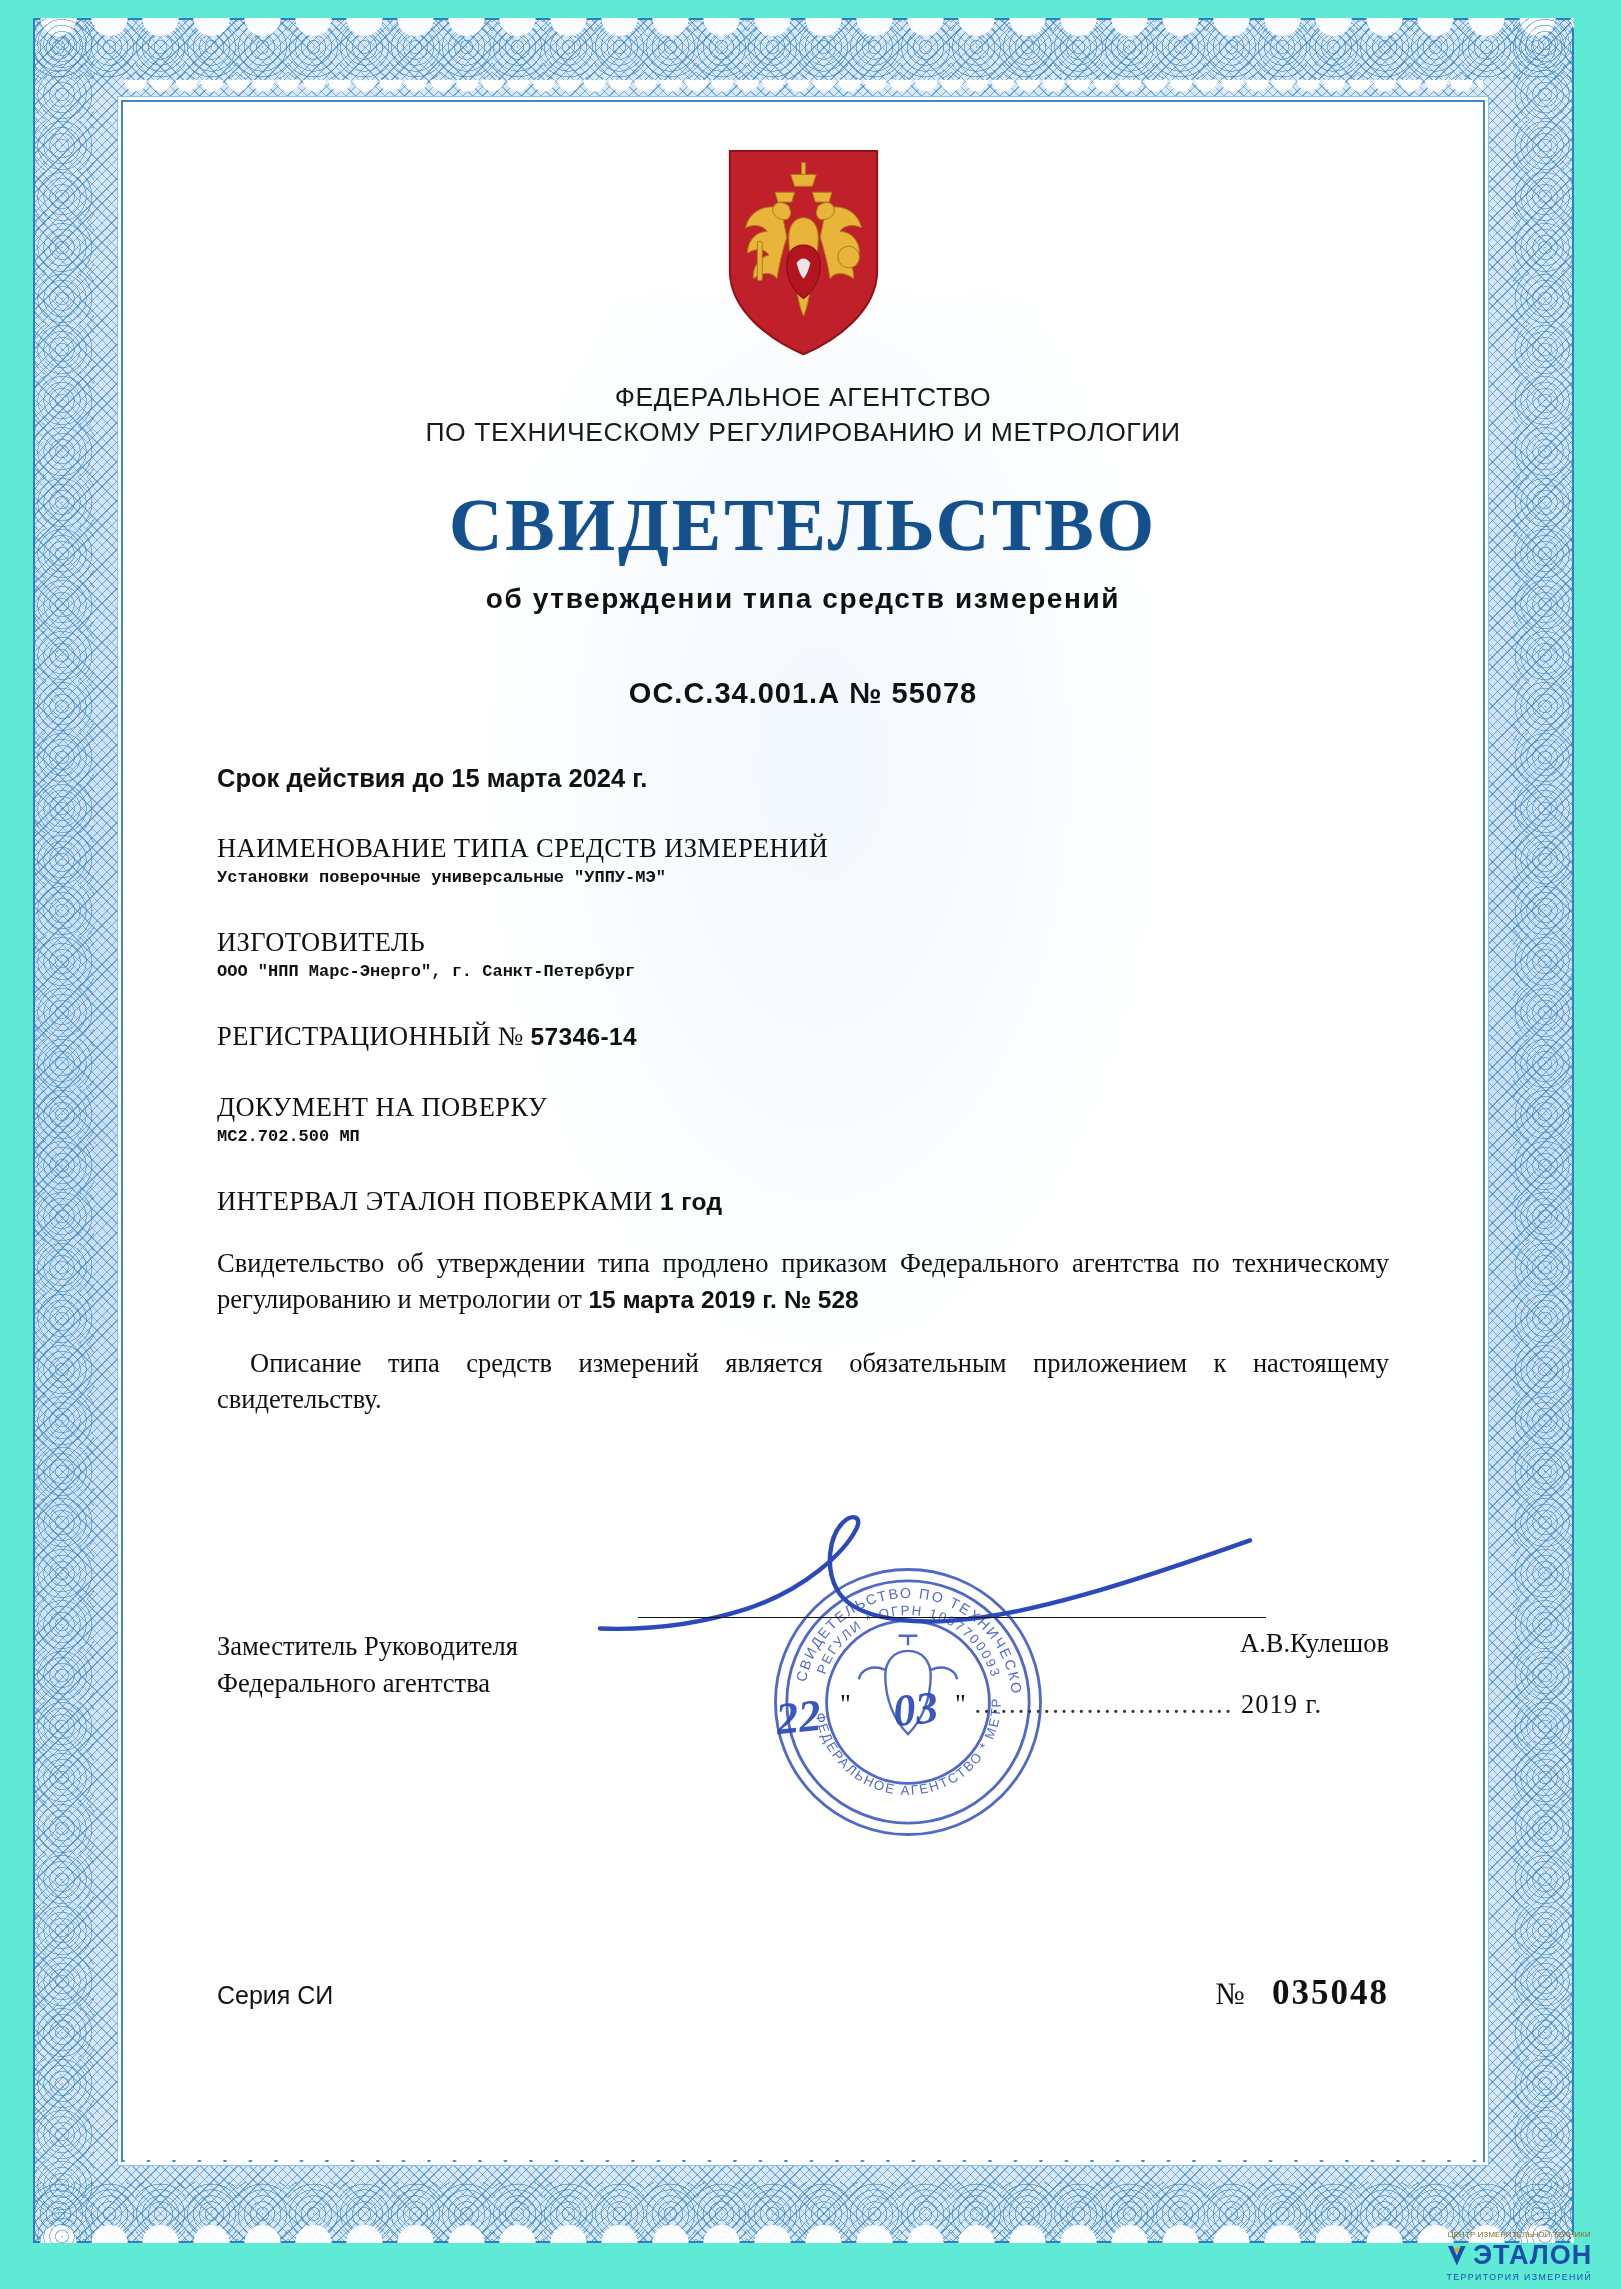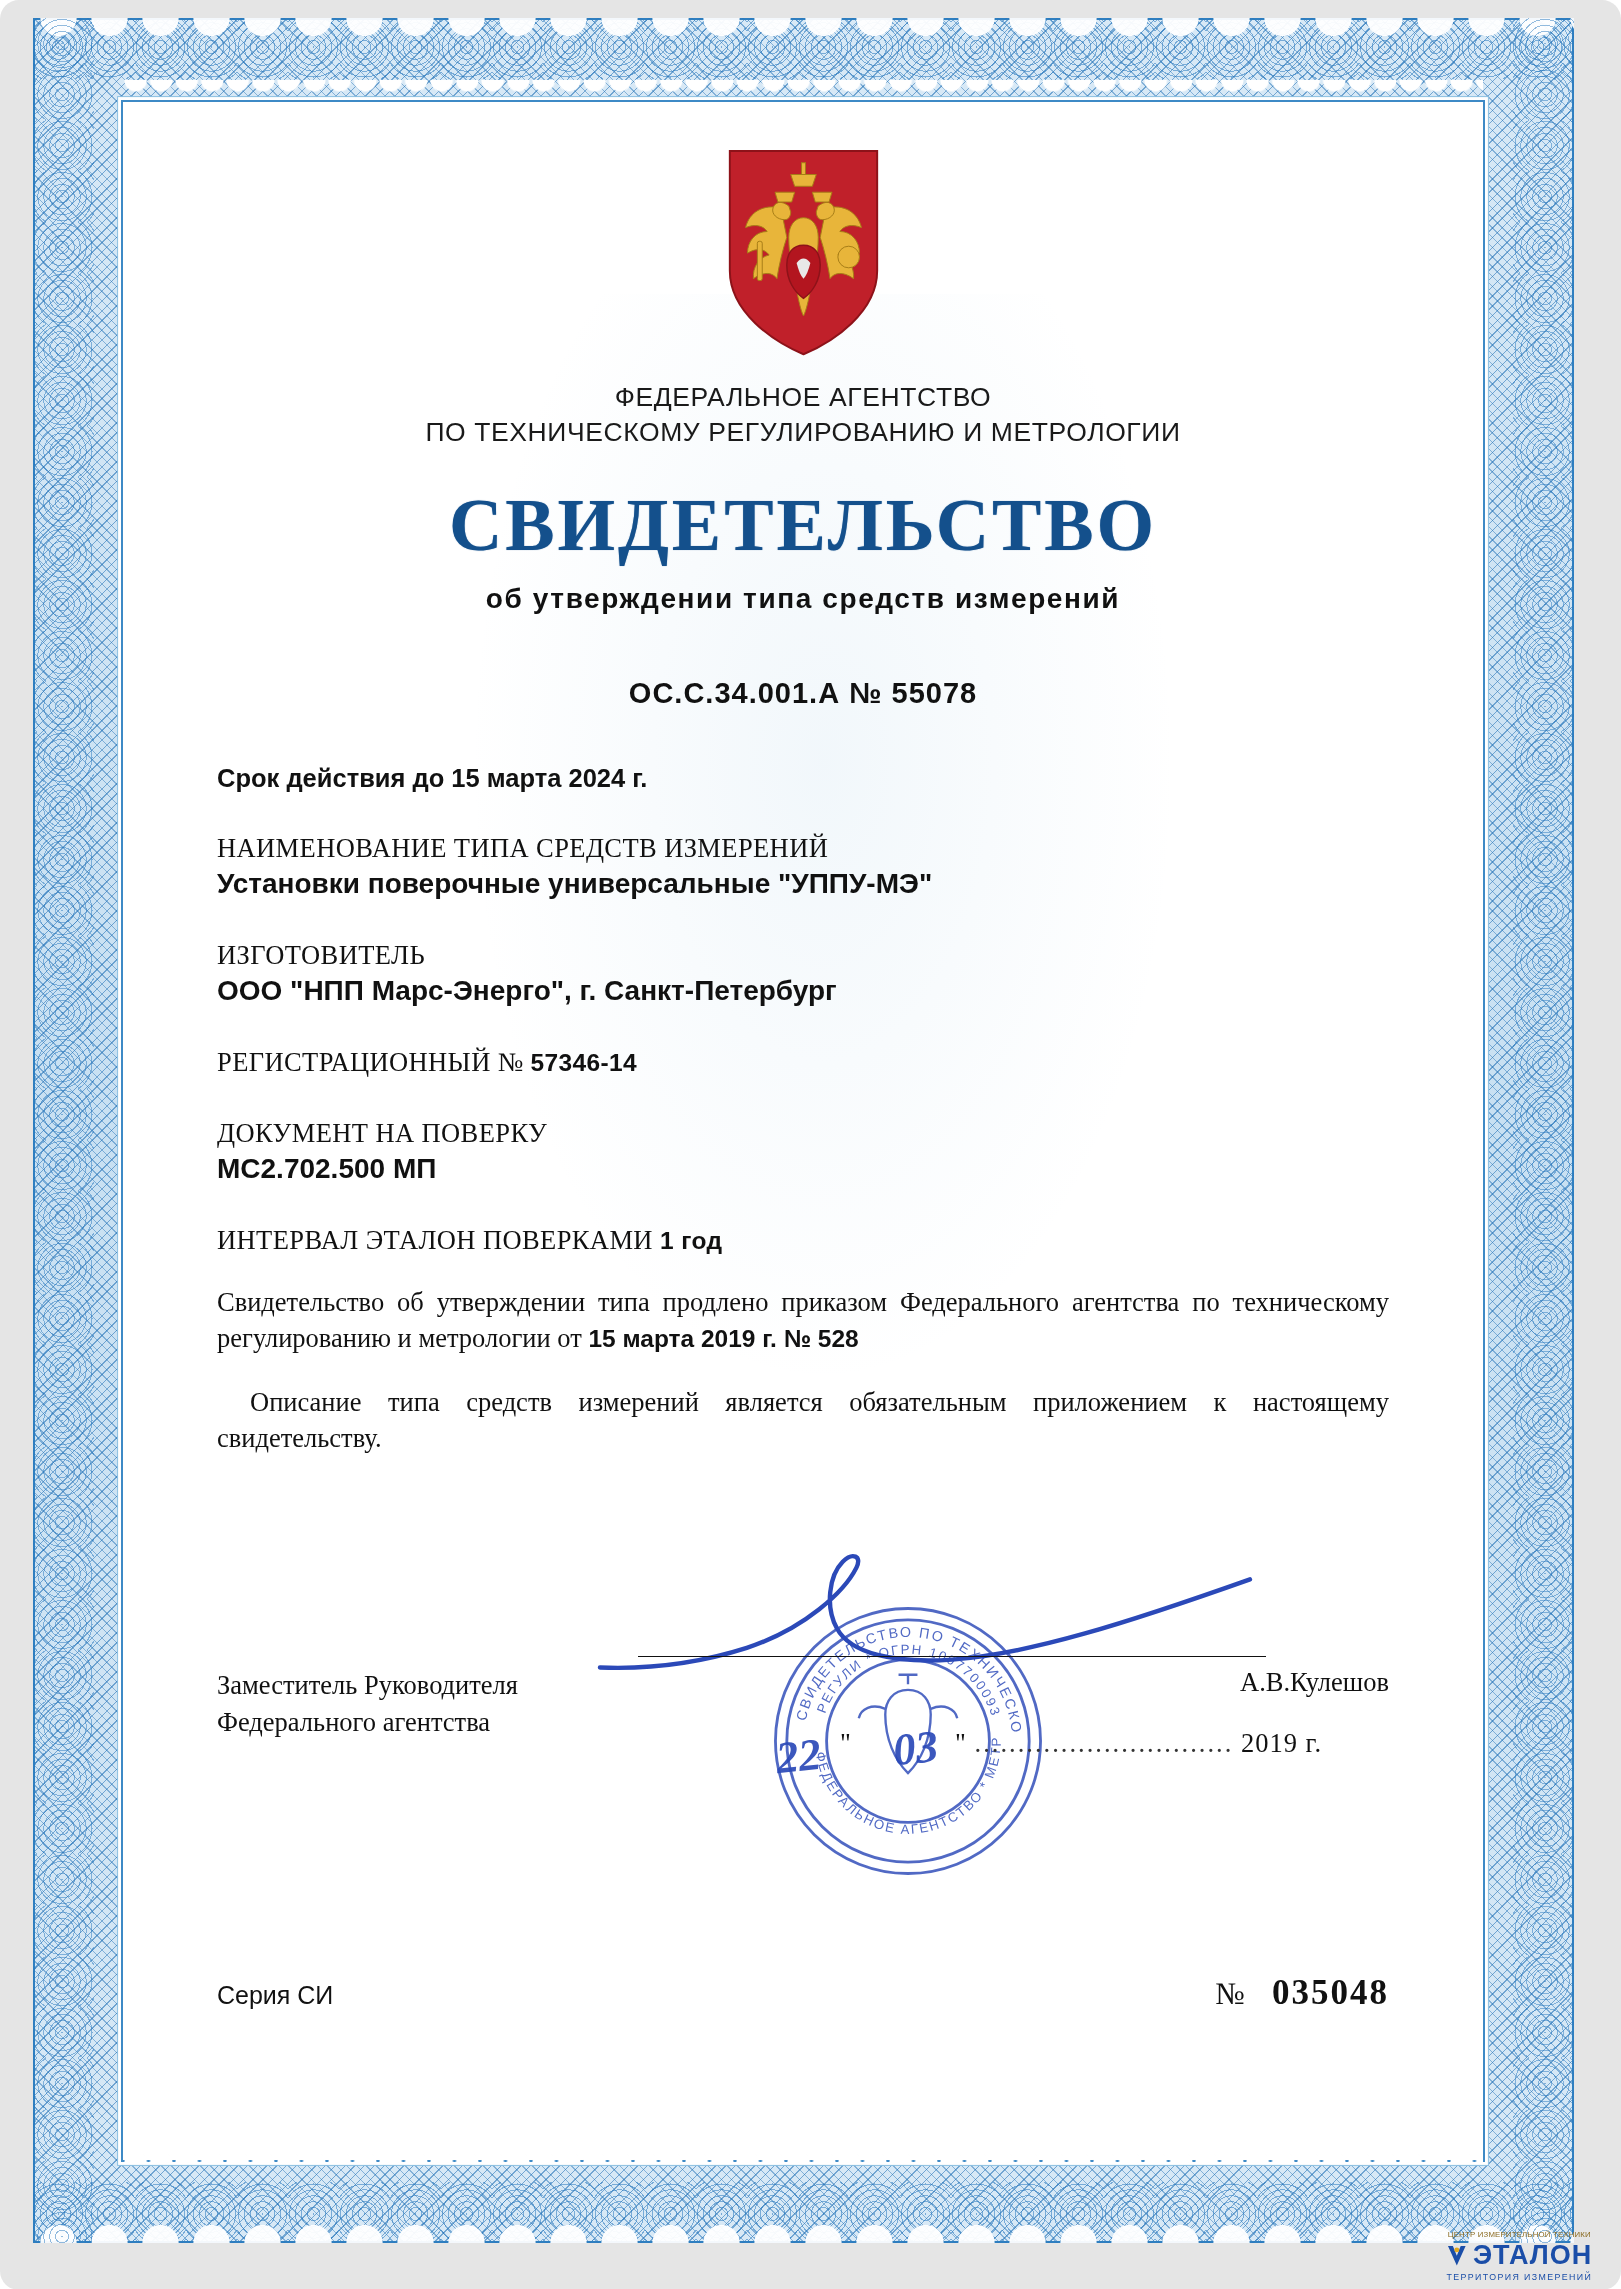--- a/index.html
+++ b/index.html
@@ -4,24 +4,23 @@
 <style>
   html, body {
     margin: 0;
     padding: 0;
     background: #ffffff;
   }
   .page {
     position: relative;
     width: 1621px;
     height: 2290px;
-    background: #e5e5e5;
+    background: #5eead4;
     overflow: hidden;
     font-family: "Liberation Serif", serif;
-    border-radius: 19px;
   }
 
   
   .border-outer {
     position: absolute;
     left: 33px;
     top: 17.6px;
     width: 1541px;
     height: 2225px;
     background:
@@ -163,23 +162,23 @@
     font-size: 26.5px;
     letter-spacing: 0.4px;
     color: #111;
   }
   .field-label .inline-strong {
     font-family: "Liberation Sans", sans-serif;
     font-weight: bold;
     font-size: 24.5px;
   }
   .field-value {
-    font-family: Liberation Sans, sans-serif;
-    font-weight: bold;
-    font-size: 28px;
+    font-family: Liberation Mono, monospace;
+    font-weight: bold;
+    font-size: 17px;
     color: #111;
     margin-top: 3.9px;
   }
 
   .paragraph {
     margin-top: 29px;
     font-family: "Liberation Serif", serif;
     font-size: 26.5px;
     line-height: 1.34;
     color: #111;

